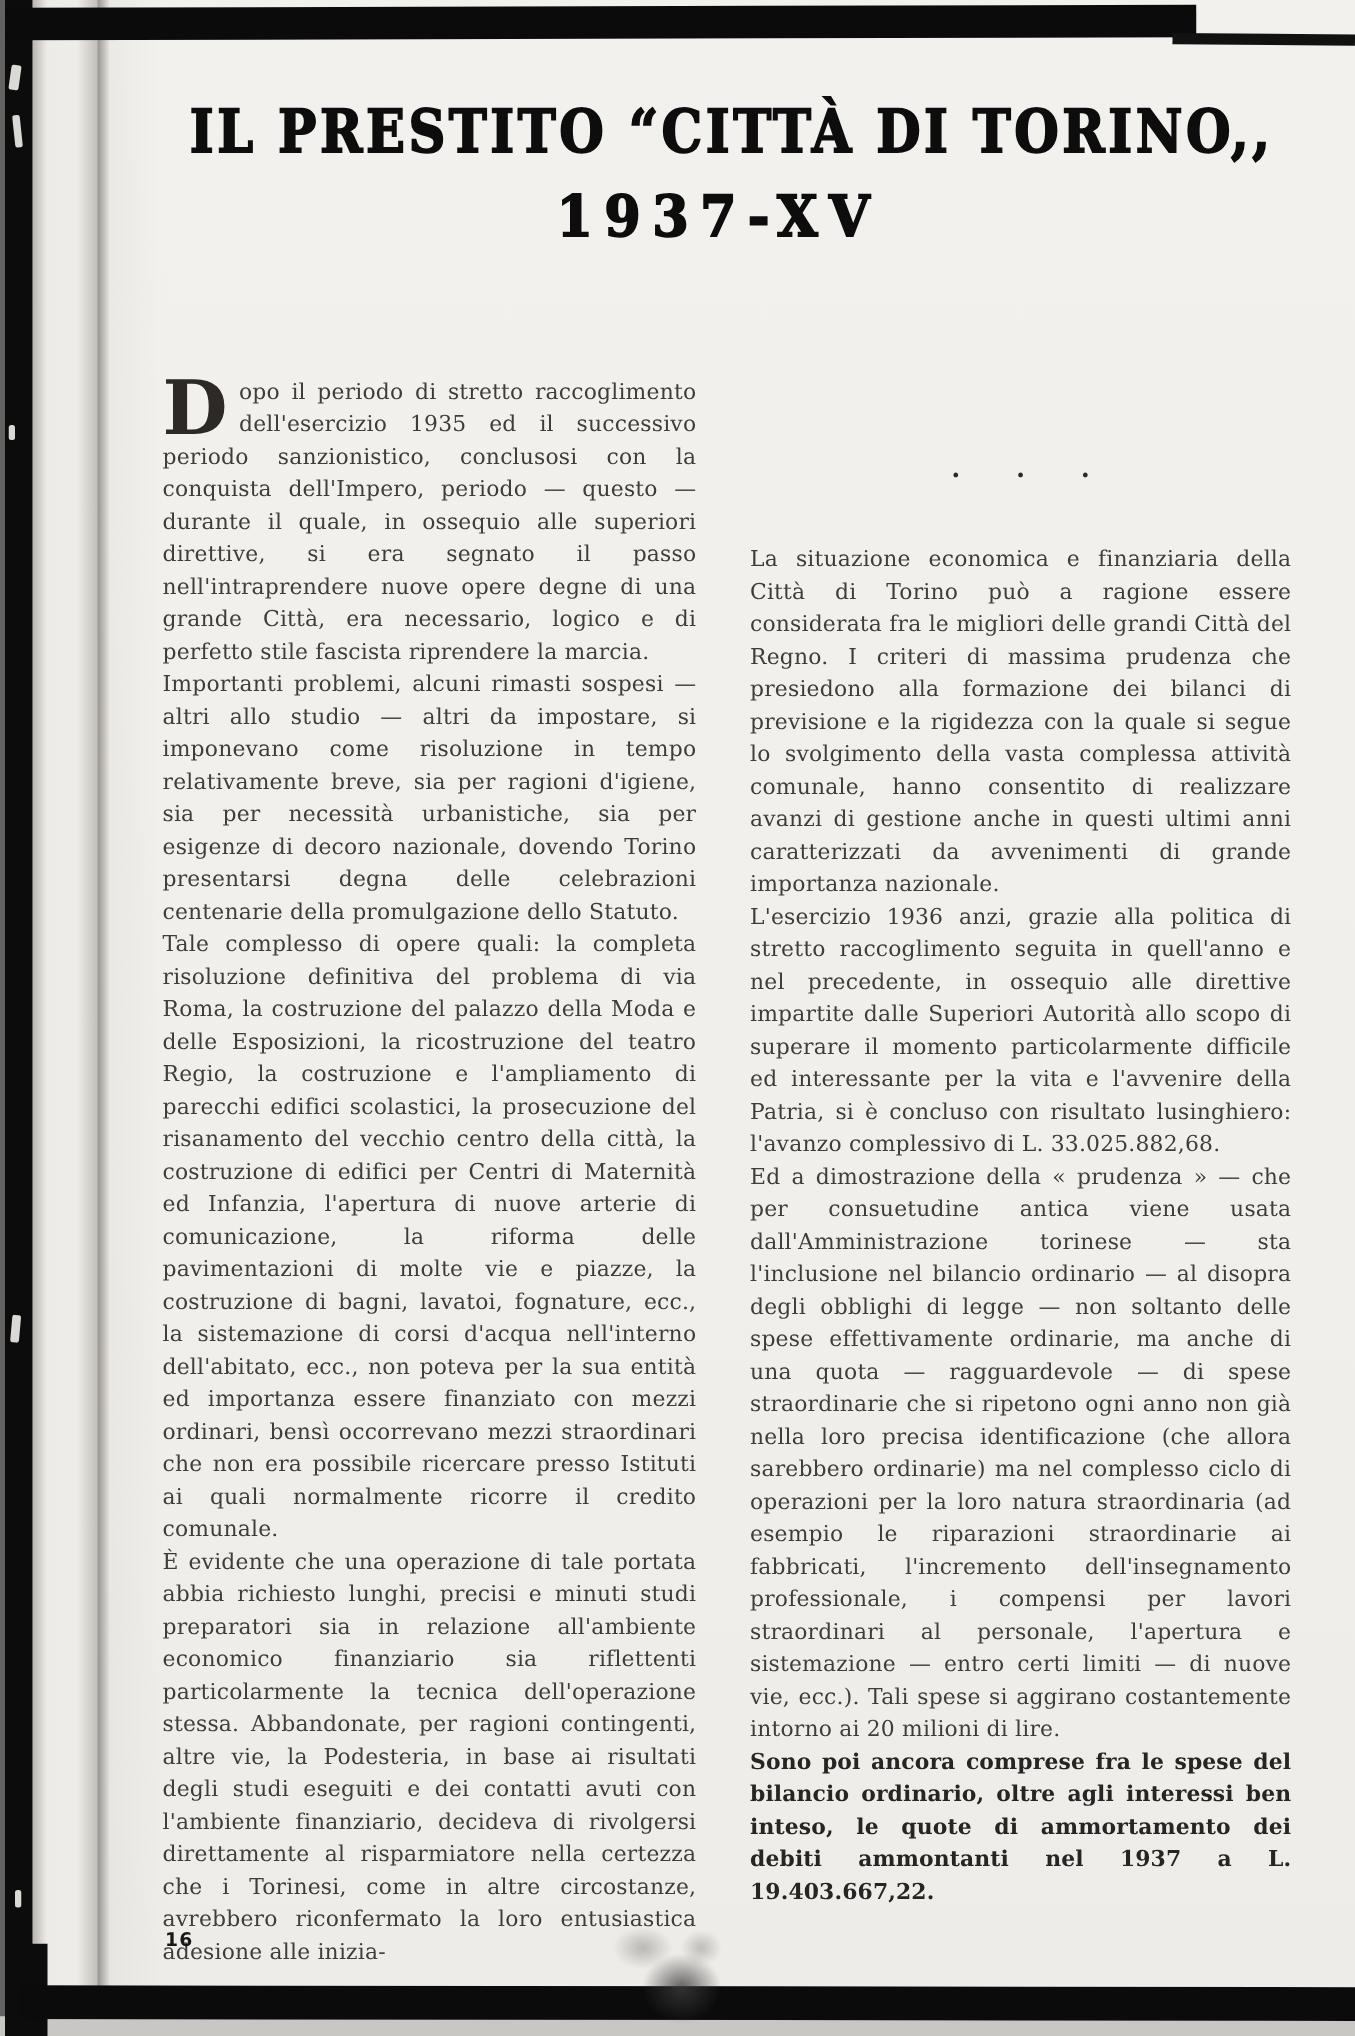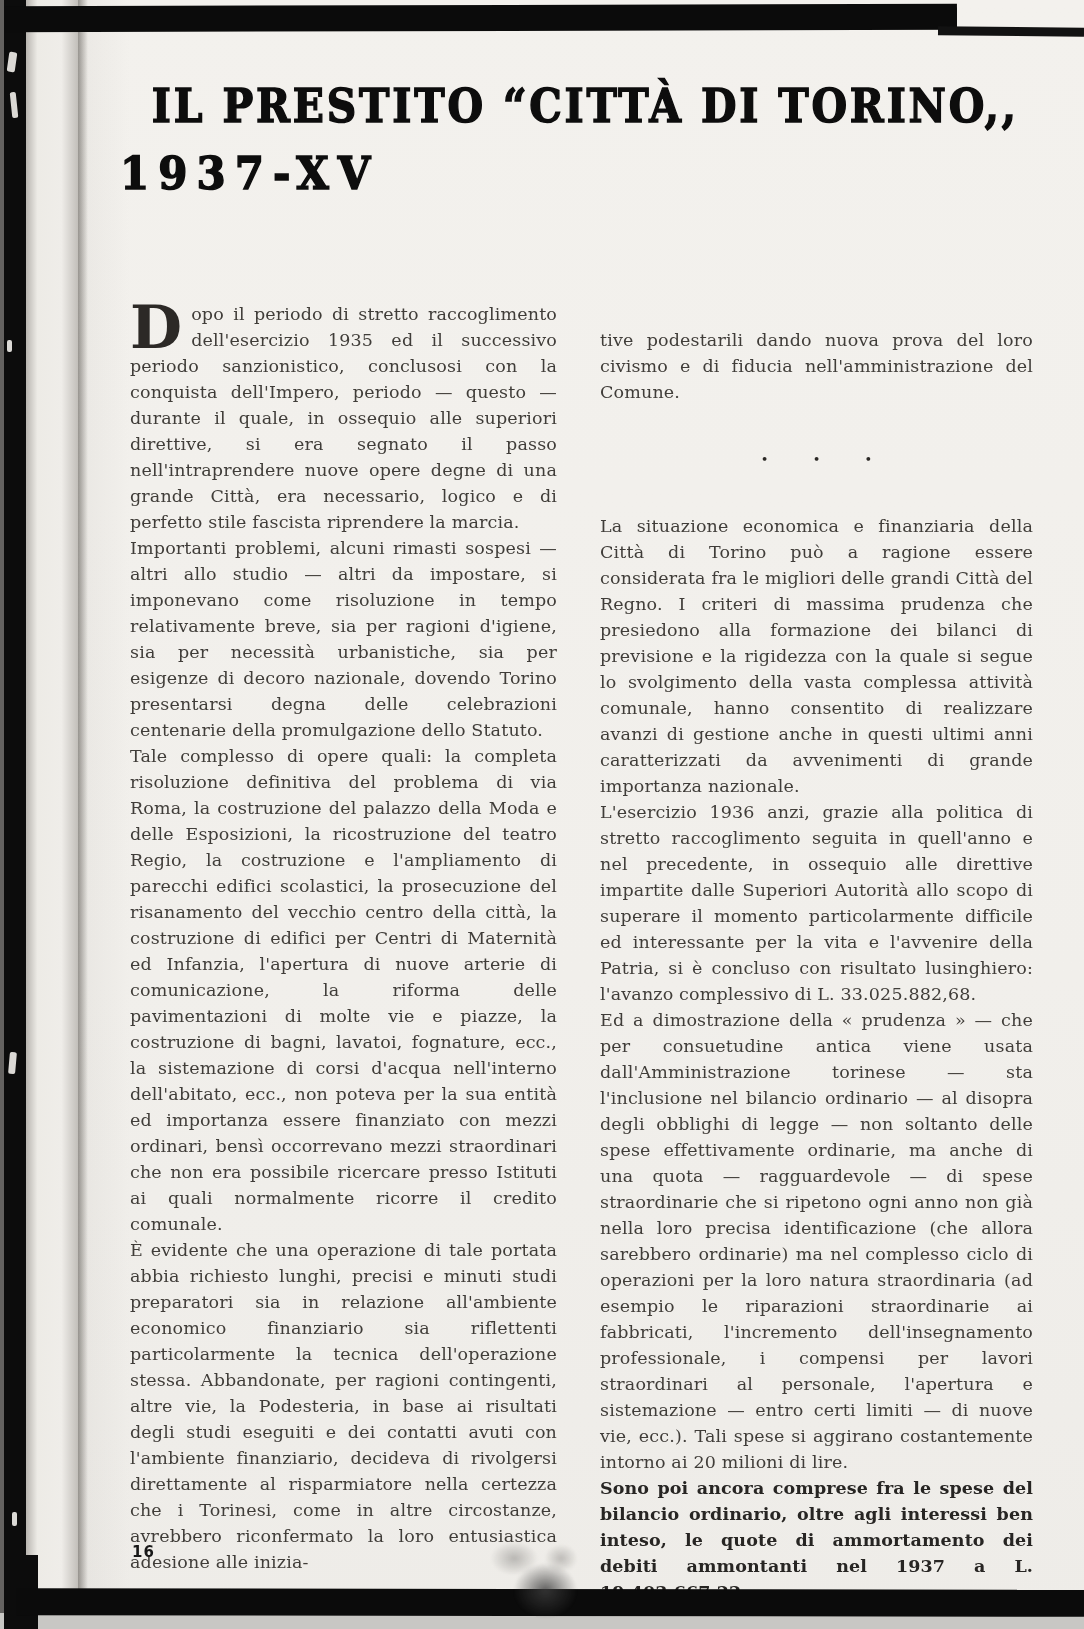--- a/index.html
+++ b/index.html
@@ -37,21 +37,21 @@
   .stain {
     position:absolute; left:470px; top:1528px; width:130px; height:101px; z-index:7;
     background:
       radial-gradient(ellipse 34% 38% at 58% 62%, rgba(60,60,60,.8), rgba(60,60,60,0) 72%),
       radial-gradient(ellipse 26% 24% at 34% 30%, rgba(120,118,115,.45), rgba(120,118,115,0) 70%),
       radial-gradient(ellipse 18% 20% at 70% 30%, rgba(100,98,95,.35), rgba(100,98,95,0) 70%);
     filter:blur(1px);
   }
 
   
-  .title-block { position:absolute; left:120px; top:78px; width:910px; z-index:2; color:#0d0d0d; }
+  .title-block { position:absolute; left:120px; top:78px; width:910px; text-align:center; z-index:2; color:#0d0d0d; }
   .title-line1 {
     font-family:"DejaVu Serif","Liberation Serif",serif; font-weight:bold;
     font-size:44px; letter-spacing:3px; white-space:nowrap;
     -webkit-text-stroke:1.4px #0d0d0d;
     transform:scale(.93,1.08); transform-origin:center top;
   }
   .title-line2 {
     margin-top:18px;
     font-family:"DejaVu Serif","Liberation Serif",serif; font-weight:bold;
     font-size:42px; letter-spacing:9px;
@@ -109,21 +109,20 @@
 </div>
 
 <div class="columns">
   <div class="col col-left">
     <p><span class="dropcap">D</span><span>opo il periodo di stretto raccoglimento dell'esercizio 1935 ed il successivo periodo sanzionistico, conclusosi con la conquista dell'Impero, periodo — questo — durante il quale, in ossequio alle superiori direttive, si era segnato il passo nell'intraprendere nuove opere degne di una grande Città, era necessario, logico e di perfetto stile fascista riprendere la marcia.</span></p>
     <p>Importanti problemi, alcuni rimasti sospesi — altri allo studio — altri da impostare, si imponevano come risoluzione in tempo relativamente breve, sia per ragioni d'igiene, sia per necessità urbanistiche, sia per esigenze di decoro nazionale, dovendo Torino presentarsi degna delle celebrazioni centenarie della promulgazione dello Statuto.</p>
     <p>Tale complesso di opere quali: la completa risoluzione definitiva del problema di via Roma, la costruzione del palazzo della Moda e delle Esposizioni, la ricostruzione del teatro Regio, la costruzione e l'ampliamento di parecchi edifici scolastici, la prosecuzione del risanamento del vecchio centro della città, la costruzione di edifici per Centri di Maternità ed Infanzia, l'apertura di nuove arterie di comunicazione, la riforma delle pavimentazioni di molte vie e piazze, la costruzione di bagni, lavatoi, fognature, ecc., la sistemazione di corsi d'acqua nell'interno dell'abitato, ecc., non poteva per la sua entità ed importanza essere finanziato con mezzi ordinari, bensì occorrevano mezzi straordinari che non era possibile ricercare presso Istituti ai quali normalmente ricorre il credito comunale.</p>
     <p>È evidente che una operazione di tale portata abbia richiesto lunghi, precisi e minuti studi preparatori sia in relazione all'ambiente economico finanziario sia riflettenti particolarmente la tecnica dell'operazione stessa. Abbandonate, per ragioni contingenti, altre vie, la Podesteria, in base ai risultati degli studi eseguiti e dei contatti avuti con l'ambiente finanziario, decideva di rivolgersi direttamente al risparmiatore nella certezza che i Torinesi, come in altre circostanze, avrebbero riconfermato la loro entusiastica adesione alle inizia-</p>
   </div>
   <div class="col col-right">
-    <p>tive podestarili dando nuova prova del loro civismo e di fiducia nell'amministrazione del Comune.</p>
     <p class="separator">• • •</p>
     <p>La situazione economica e finanziaria della Città di Torino può a ragione essere considerata fra le migliori delle grandi Città del Regno. I criteri di massima prudenza che presiedono alla formazione dei bilanci di previsione e la rigidezza con la quale si segue lo svolgimento della vasta complessa attività comunale, hanno consentito di realizzare avanzi di gestione anche in questi ultimi anni caratterizzati da avvenimenti di grande importanza nazionale.</p>
     <p>L'esercizio 1936 anzi, grazie alla politica di stretto raccoglimento seguita in quell'anno e nel precedente, in ossequio alle direttive impartite dalle Superiori Autorità allo scopo di superare il momento particolarmente difficile ed interessante per la vita e l'avvenire della Patria, si è concluso con risultato lusinghiero: l'avanzo complessivo di L. 33.025.882,68.</p>
     <p>Ed a dimostrazione della « prudenza » — che per consuetudine antica viene usata dall'Amministrazione torinese — sta l'inclusione nel bilancio ordinario — al disopra degli obblighi di legge — non soltanto delle spese effettivamente ordinarie, ma anche di una quota — ragguardevole — di spese straordinarie che si ripetono ogni anno non già nella loro precisa identificazione (che allora sarebbero ordinarie) ma nel complesso ciclo di operazioni per la loro natura straordinaria (ad esempio le riparazioni straordinarie ai fabbricati, l'incremento dell'insegnamento professionale, i compensi per lavori straordinari al personale, l'apertura e sistemazione — entro certi limiti — di nuove vie, ecc.). Tali spese si aggirano costantemente intorno ai 20 milioni di lire.</p>
     <p class="ink-heavy">Sono poi ancora comprese fra le spese del bilancio ordinario, oltre agli interessi ben inteso, le quote di ammortamento dei debiti ammontanti nel 1937 a L. 19.403.667,22.</p>
   </div>
 </div>
 
 <div class="page-number">16</div>
 

